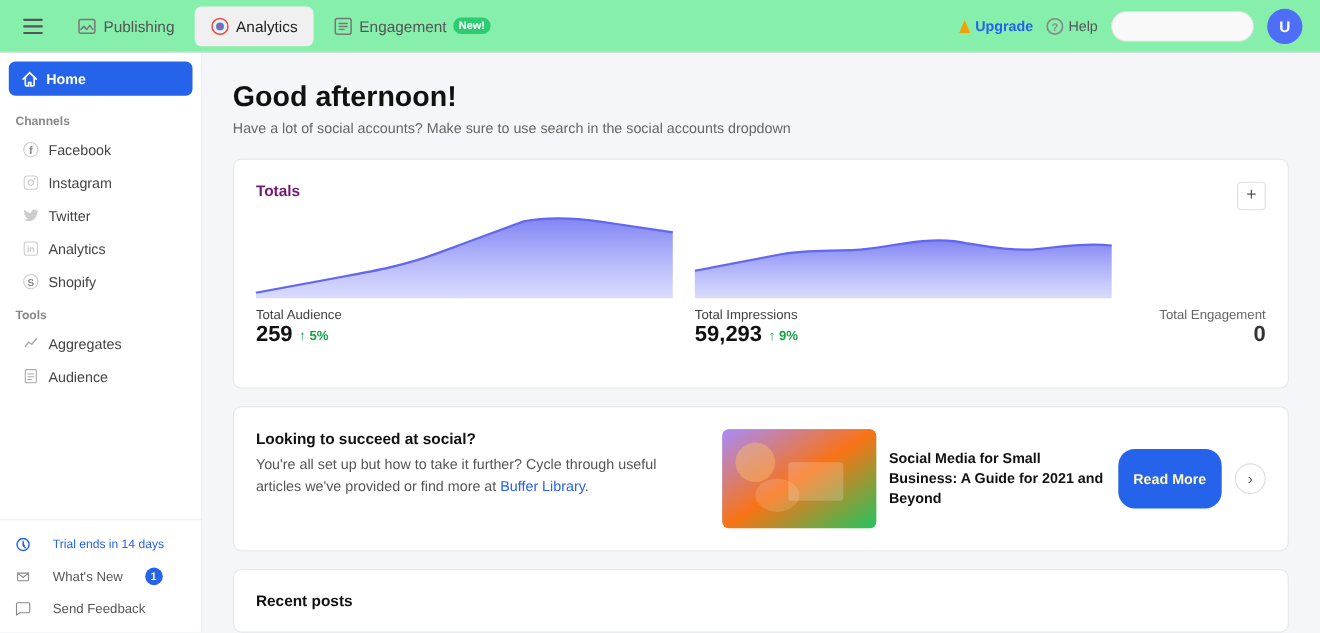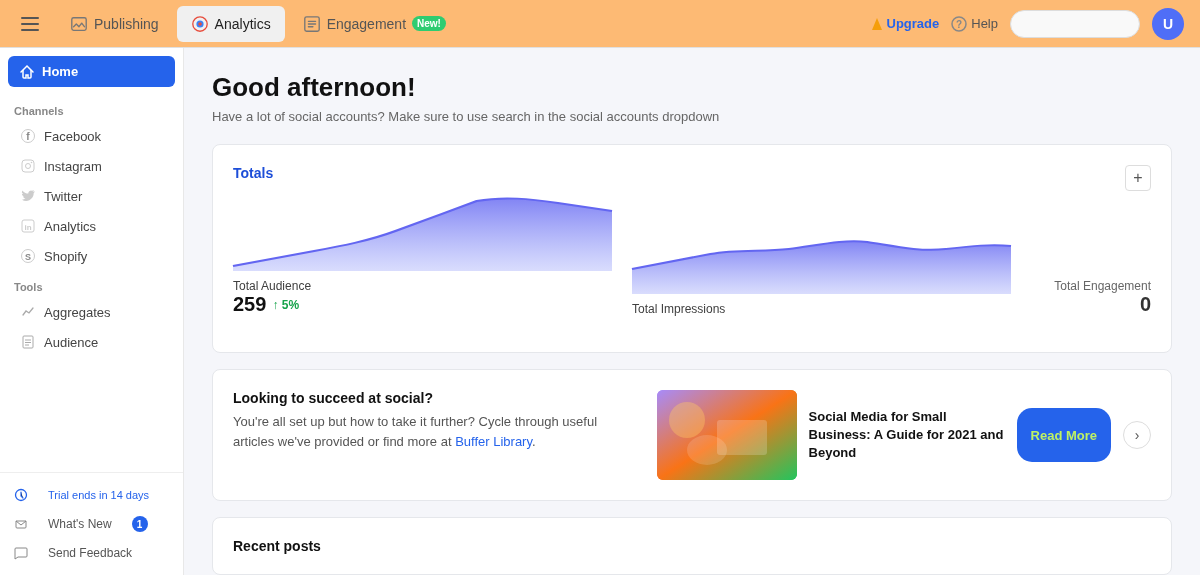--- a/index.html
+++ b/index.html
@@ -1,20 +1,20 @@
 <!DOCTYPE html>
 <html><head>
   <meta charset="utf-8">
   <style>
     * { box-sizing: border-box; margin: 0; padding: 0; }
     body { font-family: -apple-system, BlinkMacSystemFont, 'Segoe UI', sans-serif; font-size: 14px; background: #f5f6fa; color: #333; height: 575px; overflow: hidden; display: flex; flex-direction: column; }
 
     
     .topnav {
-      display: flex; align-items: center; background: #fdba74; border-bottom: 1px solid #e0e0e0;
+      display: flex; align-items: center; background: #86efac; border-bottom: 1px solid #e0e0e0;
       height: 48px; padding: 0 16px; flex-shrink: 0; gap: 4px;
     }
     .topnav-hamburger { width: 28px; height: 28px; display: flex; align-items: center; justify-content: center; cursor: pointer; color: #555; margin-right: 8px; }
     .topnav-tab {
       display: flex; align-items: center; gap: 6px; padding: 6px 14px; border-radius: 6px;
       cursor: pointer; font-size: 14px; font-weight: 500; color: #555; height: 36px;
     }
     .topnav-tab.active { background: #f0f0f0; color: #222; }
     .topnav-tab-icon { width: 18px; height: 18px; }
     .new-badge { background: #2ecc71; color: #fff; font-size: 10px; padding: 2px 5px; border-radius: 8px; font-weight: 600; }
@@ -43,21 +43,21 @@
     .sidebar-bottom-item { display: flex; align-items: center; gap: 20px; padding: 7px 14px; font-size: 12px; color: #555; cursor: pointer; }
     .notif-badge { background: #2563eb; color: #fff; font-size: 10px; width: 16px; height: 16px; border-radius: 50%; display: flex; align-items: center; justify-content: center; font-weight: 600; }
 
     
     .main { flex: 1; overflow-y: auto; padding: 24px 28px; background: #f5f6fa; }
     .greeting-title { font-size: 26px; font-weight: 700; color: #111; margin-bottom: 6px; }
     .greeting-sub { font-size: 13px; color: #666; margin-bottom: 20px; }
 
     
     .card { background: #fff; border-radius: 8px; border: 1px solid #e5e7eb; padding: 20px; margin-bottom: 16px; }
-    .card-title { font-size: 14px; font-weight: 600; color: #1d4ed8; margin-bottom: 7px; }
+    .card-title { font-size: 14px; font-weight: 600; color: #701a75; margin-bottom: 7px; }
     .card-header { display: flex; justify-content: space-between; align-items: flex-start; }
     .card-plus { width: 26px; height: 26px; border: 1px solid #ddd; border-radius: 4px; display: flex; align-items: center; justify-content: center; cursor: pointer; font-size: 16px; color: #555; }
 
     
     .chart-area { display: flex; gap: 20px; margin-bottom: 16px; align-items: flex-end; }
     .chart-block { flex: 1; }
     .chart-svg-container { height: 80px; }
     .stat-label { font-size: 12px; color: #404040; margin-top: 8px; }
     .stat-value { font-size: 20px; font-weight: 700; color: #111; display: flex; align-items: center; gap: 6px; }
     .stat-change { font-size: 12px; color: #16a34a; font-weight: 600; }
@@ -68,21 +68,21 @@
     
     .article-card { display: flex; gap: 16px; align-items: flex-start; }
     .article-text { flex: 1; }
     .article-title-text { font-size: 14px; font-weight: 600; color: #111; margin-bottom: 6px; }
     .article-desc { font-size: 13px; color: #555; line-height: 1.5; }
     .buffer-link { color: #2563eb; text-decoration: none; }
     .article-image-area { display: flex; align-items: center; gap: 12px; }
     .article-img { width: 140px; height: 90px; border-radius: 6px; background: linear-gradient(135deg, #a78bfa 0%, #f97316 50%, #22c55e 100%); overflow: hidden; position: relative; flex-shrink: 0; }
     .article-meta { display: flex; flex-direction: row; gap: 8px; }
     .article-card-title { font-size: 13px; font-weight: 600; color: #111; max-width: 200px; line-height: 1.4; }
-    .read-more-btn { background: #2563eb; color: #bef264; border: none; padding: 8px 14px; border-radius: 15px; font-size: 13px; font-weight: 600; cursor: pointer; }
+    .read-more-btn { background: #2563eb; color: #fef9c3; border: none; padding: 8px 14px; border-radius: 15px; font-size: 13px; font-weight: 600; cursor: pointer; }
     .arrow-circle { width: 28px; height: 28px; border: 1px solid #ddd; border-radius: 50%; display: flex; align-items: center; justify-content: center; cursor: pointer; color: #555; }
 
     
     .recent-posts-title { font-size: 14px; font-weight: 700; color: #111; }
 
     svg { overflow: visible; }
   </style>
 </head>
 <body>
 
@@ -284,20 +284,24 @@
                 <linearGradient id="blueGrad2" x1="0" y1="0" x2="0" y2="1">
                   <stop offset="0%" stop-color="#6366f1" stop-opacity="0.8"></stop>
                   <stop offset="100%" stop-color="#818cf8" stop-opacity="0.3"></stop>
                 </linearGradient>
               </defs>
               <path d="M0 55 C20 50, 40 45, 60 40 C80 35, 100 38, 120 35 C140 32, 160 25, 180 28 C200 32, 220 38, 240 35 C260 32, 275 30, 290 32 L290 80 L0 80 Z" fill="url(#blueGrad2)"></path>
               <path d="M0 55 C20 50, 40 45, 60 40 C80 35, 100 38, 120 35 C140 32, 160 25, 180 28 C200 32, 220 38, 240 35 C260 32, 275 30, 290 32" fill="none" stroke="#6366f1" stroke-width="2"></path>
             </svg>
           </div>
           <div class="stat-label">Total Impressions</div>
+          <div class="stat-value">
+            <span>59,293</span>
+            <span class="stat-change">↑ 9%</span>
+          </div>
         </div>
 
         <div class="total-engagement" style="min-width:120px;">
           <div class="te-label">Total Engagement</div>
           <div class="te-value">0</div>
         </div>
       </div>
     </div>
 
     <div class="card">

